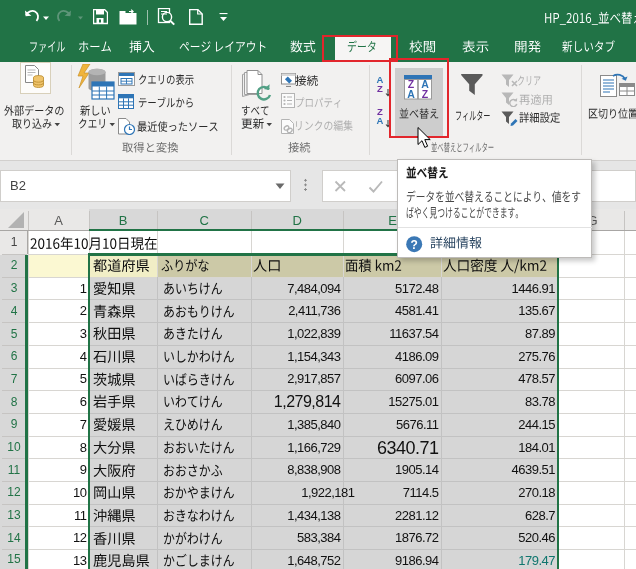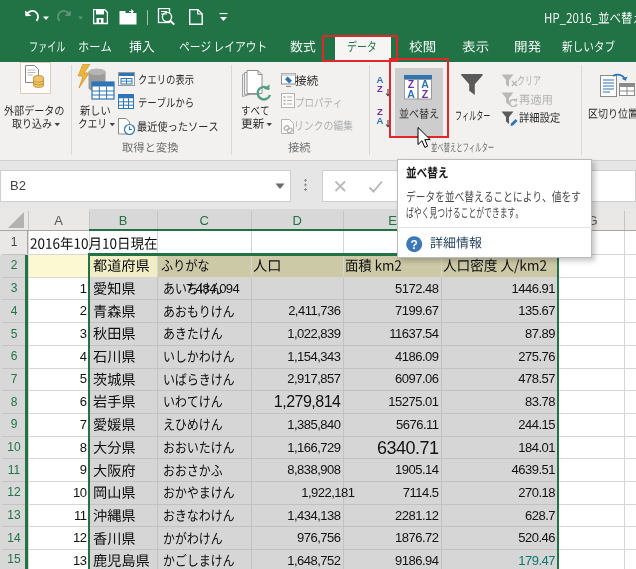--- a/index.html
+++ b/index.html
@@ -804,21 +804,21 @@
     </svg>
 <svg class="tx " style="left:163.3px;top:277.9px" width="62" height="21" viewBox="0 0 62 21" fill="#111">
       <g transform="translate(0,15.8) scale(0.01193,-0.01420)">
         <use href="#g112" x="0"></use>
         <use href="#g40" x="1000"></use>
         <use href="#g113" x="2000"></use>
         <use href="#g114" x="3000"></use>
         <use href="#g115" x="4000"></use>
       </g>
     </svg>
-<div style="position:absolute;left:186.0px;top:280.6px;width:154.5px;height:16.0px;font-size:13.0px;color:#111;text-align:left;letter-spacing:-0.50px;line-height:16.0px;white-space:nowrap">7,484,094</div>
+<div style="position:absolute;left:186.0px;top:280.6px;width:154.5px;height:16.0px;font-size:13.0px;color:#111;text-align:right;letter-spacing:-0.50px;line-height:16.0px;white-space:nowrap">7,484,094</div>
 <div style="position:absolute;left:284.0px;top:280.6px;width:154.5px;height:16.0px;font-size:13.0px;color:#111;text-align:right;letter-spacing:-0.50px;line-height:16.0px;white-space:nowrap">5172.48</div>
 <div style="position:absolute;left:400.0px;top:280.6px;width:155.0px;height:16.0px;font-size:13.0px;color:#111;text-align:right;letter-spacing:-0.50px;line-height:16.0px;white-space:nowrap">1446.91</div>
 <div style="position:absolute;left:28.0px;top:303.2px;width:58.5px;height:16.0px;font-size:13.0px;color:#111;text-align:right;letter-spacing:-0.50px;line-height:16.0px;white-space:nowrap">2</div>
 <svg class="tx " style="left:92.5px;top:300.6px" width="45" height="21" viewBox="0 0 45 21" fill="#111">
       <g transform="translate(0,15.8) scale(0.01420,-0.01420)">
         <use href="#g116" x="0"></use>
         <use href="#g117" x="1000"></use>
         <use href="#g97" x="2000"></use>
       </g>
     </svg>
@@ -826,21 +826,21 @@
       <g transform="translate(0,15.8) scale(0.01193,-0.01420)">
         <use href="#g112" x="0"></use>
         <use href="#g118" x="1000"></use>
         <use href="#g119" x="2000"></use>
         <use href="#g46" x="3000"></use>
         <use href="#g114" x="4000"></use>
         <use href="#g115" x="5000"></use>
       </g>
     </svg>
 <div style="position:absolute;left:186.0px;top:303.2px;width:154.5px;height:16.0px;font-size:13.0px;color:#111;text-align:right;letter-spacing:-0.50px;line-height:16.0px;white-space:nowrap">2,411,736</div>
-<div style="position:absolute;left:284.0px;top:303.2px;width:154.5px;height:16.0px;font-size:13.0px;color:#111;text-align:right;letter-spacing:-0.50px;line-height:16.0px;white-space:nowrap">7199.67</div>
+<div style="position:absolute;left:284.0px;top:303.2px;width:154.5px;height:16.0px;font-size:13.0px;color:#111;text-align:right;letter-spacing:-0.50px;line-height:16.0px;white-space:nowrap">4581.41</div>
 <div style="position:absolute;left:400.0px;top:303.2px;width:155.0px;height:16.0px;font-size:13.0px;color:#111;text-align:right;letter-spacing:-0.50px;line-height:16.0px;white-space:nowrap">135.67</div>
 <div style="position:absolute;left:28.0px;top:326.0px;width:58.5px;height:16.0px;font-size:13.0px;color:#111;text-align:right;letter-spacing:-0.50px;line-height:16.0px;white-space:nowrap">3</div>
 <svg class="tx " style="left:92.5px;top:323.3px" width="45" height="21" viewBox="0 0 45 21" fill="#111">
       <g transform="translate(0,15.8) scale(0.01420,-0.01420)">
         <use href="#g120" x="0"></use>
         <use href="#g121" x="1000"></use>
         <use href="#g97" x="2000"></use>
       </g>
     </svg>
 <svg class="tx " style="left:163.3px;top:323.3px" width="62" height="21" viewBox="0 0 62 21" fill="#111">
@@ -1030,21 +1030,21 @@
     </svg>
 <svg class="tx " style="left:163.3px;top:527.6px" width="62" height="21" viewBox="0 0 62 21" fill="#111">
       <g transform="translate(0,15.8) scale(0.01193,-0.01420)">
         <use href="#g53" x="0"></use>
         <use href="#g99" x="1000"></use>
         <use href="#g125" x="2000"></use>
         <use href="#g114" x="3000"></use>
         <use href="#g115" x="4000"></use>
       </g>
     </svg>
-<div style="position:absolute;left:186.0px;top:530.2px;width:154.5px;height:16.0px;font-size:13.0px;color:#111;text-align:right;letter-spacing:-0.50px;line-height:16.0px;white-space:nowrap">976,756</div>
+<div style="position:absolute;left:186.0px;top:530.2px;width:154.5px;height:16.0px;font-size:13.0px;color:#111;text-align:right;letter-spacing:-0.50px;line-height:16.0px;white-space:nowrap">583,384</div>
 <div style="position:absolute;left:284.0px;top:530.2px;width:154.5px;height:16.0px;font-size:13.0px;color:#111;text-align:right;letter-spacing:-0.50px;line-height:16.0px;white-space:nowrap">1876.72</div>
 <div style="position:absolute;left:400.0px;top:530.2px;width:155.0px;height:16.0px;font-size:13.0px;color:#111;text-align:right;letter-spacing:-0.50px;line-height:16.0px;white-space:nowrap">520.46</div>
 <div style="position:absolute;left:28.0px;top:552.9px;width:58.5px;height:16.0px;font-size:13.0px;color:#111;text-align:right;letter-spacing:-0.50px;line-height:16.0px;white-space:nowrap">13</div>
 <svg class="tx " style="left:92.5px;top:550.3px" width="59" height="21" viewBox="0 0 59 21" fill="#111">
       <g transform="translate(0,15.8) scale(0.01420,-0.01420)">
         <use href="#g145" x="0"></use>
         <use href="#g146" x="1000"></use>
         <use href="#g147" x="2000"></use>
         <use href="#g97" x="3000"></use>
       </g>

